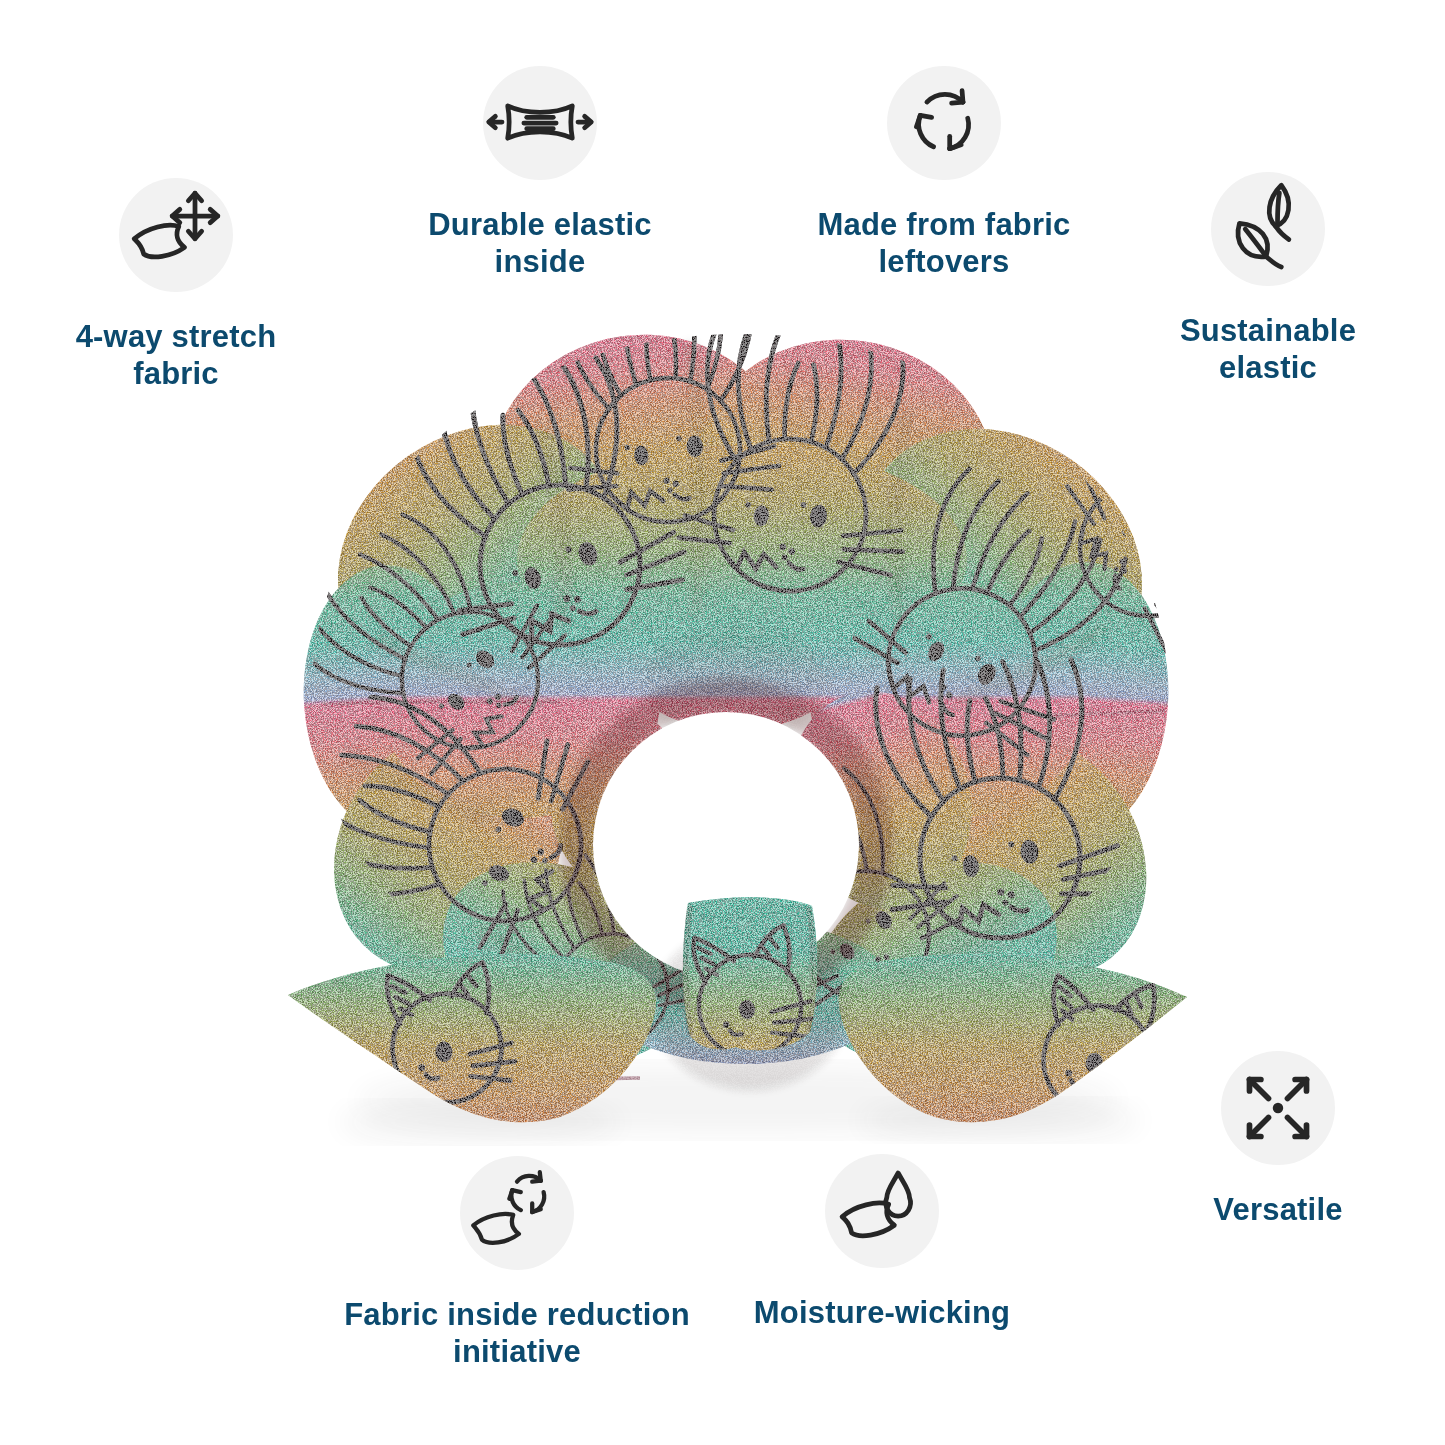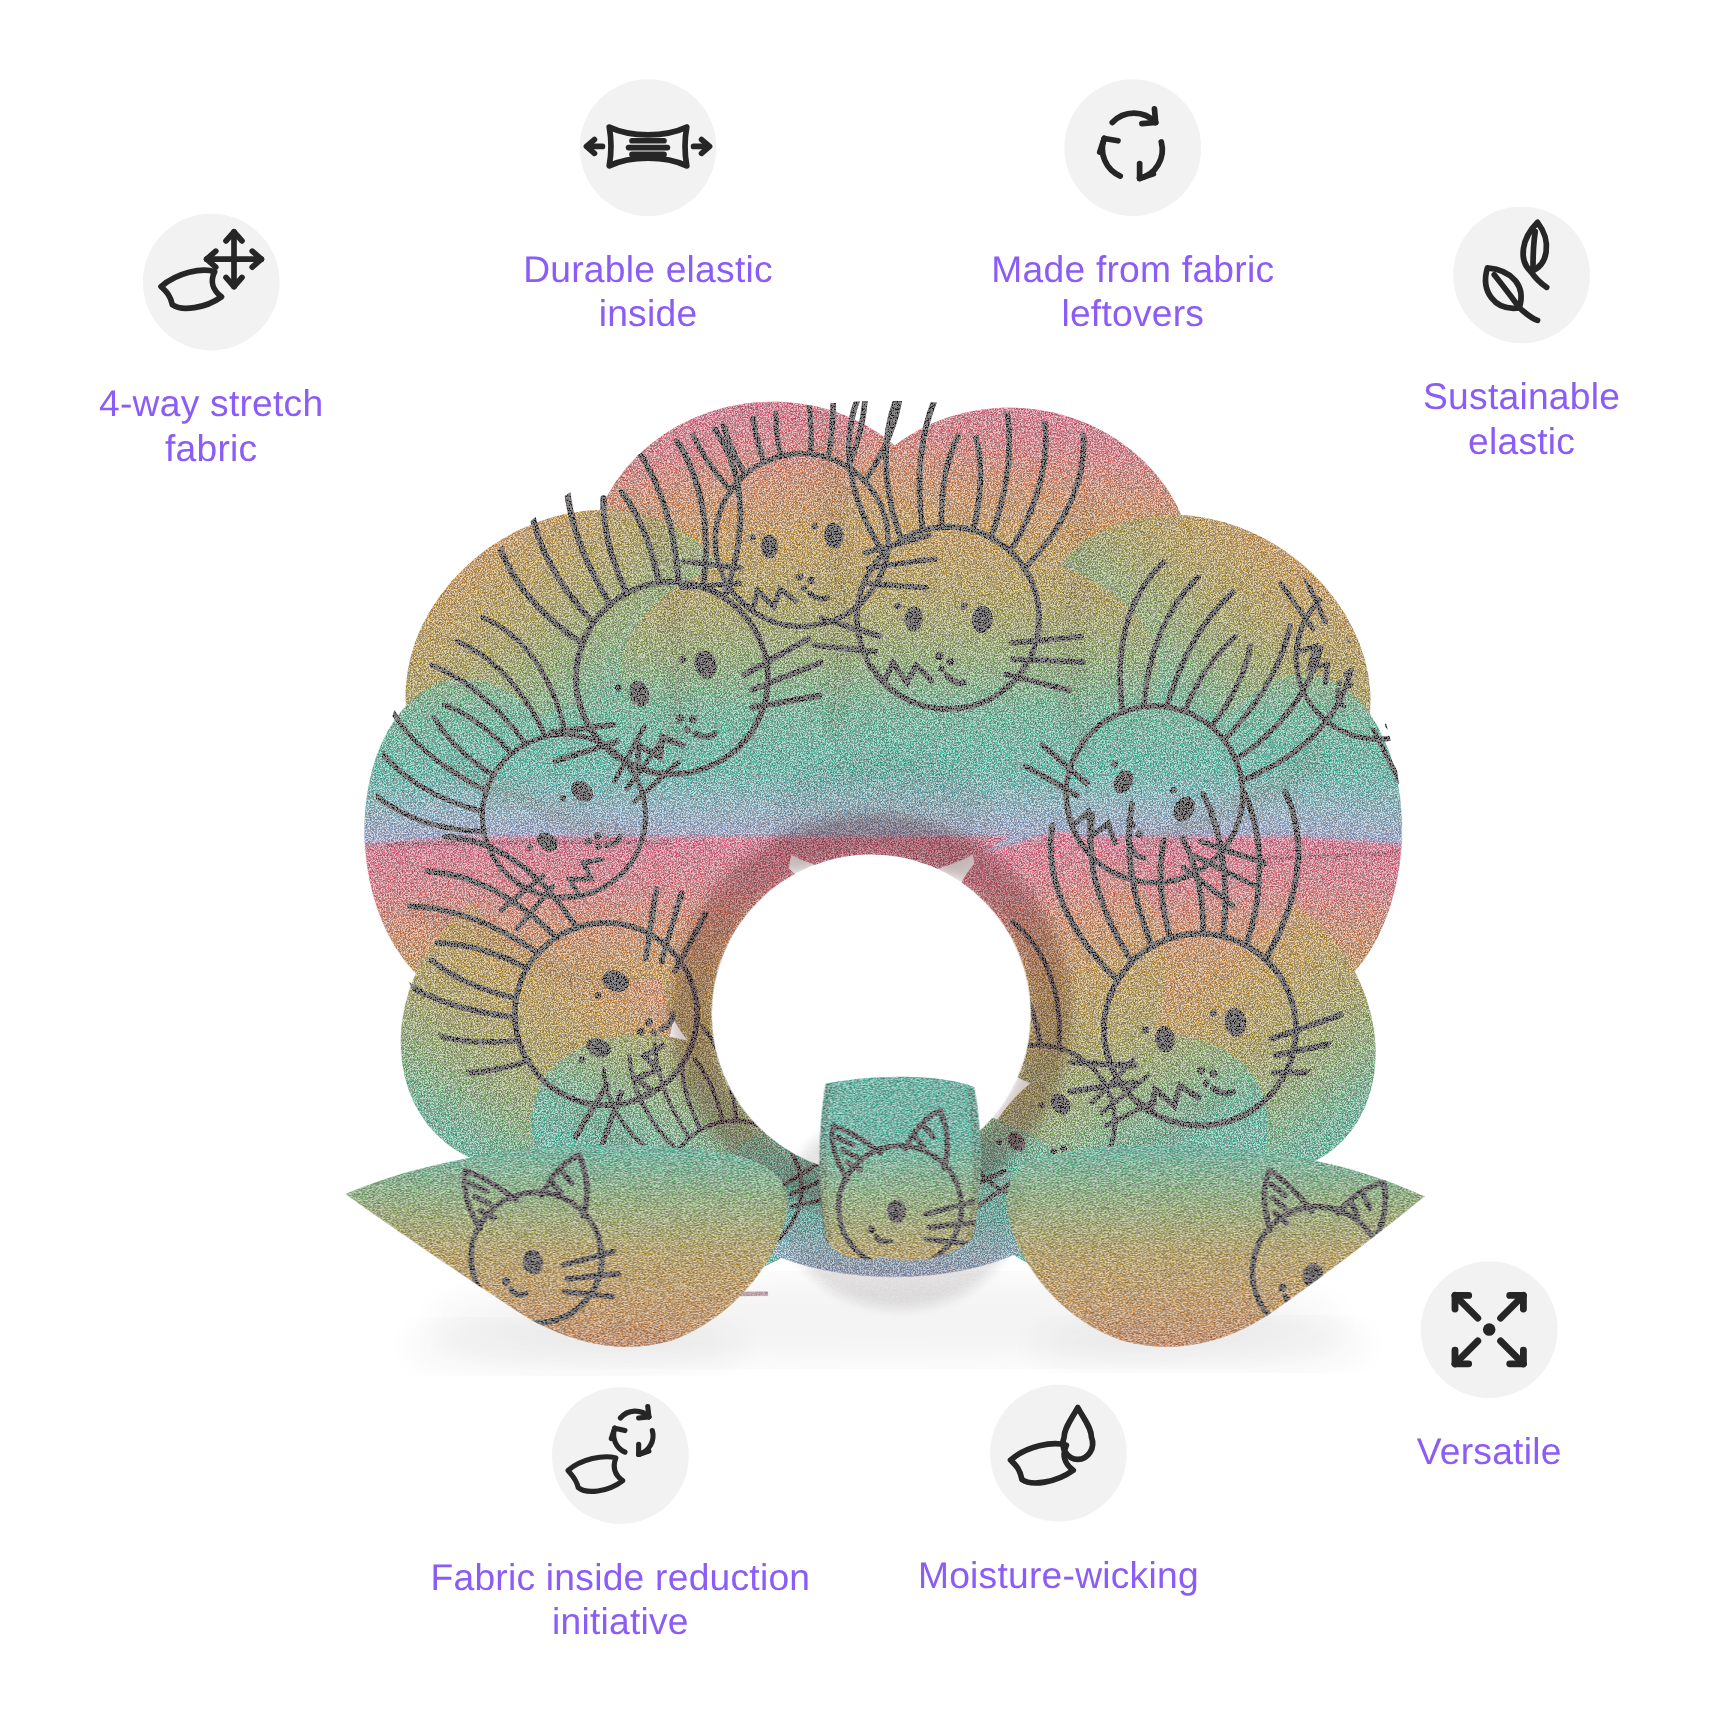--- a/index.html
+++ b/index.html
@@ -3,21 +3,21 @@
 <meta charset="utf-8">
 <style>
   html,body{margin:0;padding:0;background:#ffffff;}
   .stage{position:relative;width:1445px;height:1445px;background:#ffffff;overflow:hidden;
          font-family:"Liberation Sans", sans-serif;}
   .photo{position:absolute;left:0;top:0;width:1445px;height:1445px;z-index:0;}
   .callout{position:absolute;display:flex;flex-direction:column;align-items:center;z-index:2;}
   .icon-circle{width:114px;height:114px;border-radius:50%;background:#f2f2f2;
                display:flex;align-items:center;justify-content:center;flex:0 0 auto;}
   .icon-circle svg{width:114px;height:114px;display:block;}
-  .label{margin-top:26px;font-weight:400;font-size:31px;line-height:37px;color:#8b5cf6;
+  .label{margin-top:26px;font-weight:700;font-size:31px;line-height:37px;color:#0c4a6e;
          text-align:center;letter-spacing:0.2px;}
 </style>
 </head>
 <body>
 
 <div class="stage">
 
   <svg class="photo" viewBox="0 0 1445 1445" aria-hidden="true">
     <defs>
       <linearGradient id="rainbowG" gradientUnits="userSpaceOnUse" x1="0" y1="330" x2="0" y2="700" spreadMethod="repeat">
@@ -296,21 +296,21 @@
   <div class="callout" style="left:722px;top:1154px;width:320px">
     <div class="icon-circle">
       <svg viewBox="0 0 120 120" fill="none" stroke="#262626" stroke-width="5" stroke-linecap="round" stroke-linejoin="round">
         <path d="M 18,66 C 32,54 55,49 67,53 C 63,61 65,69 73,75 C 58,86 36,89 28,83 C 26,73 22,70 18,66 Z"></path>
         <path d="M 77,20 C 83,31 89,38 89,46 A 13,14 0 1 1 65,46 C 65,38 71,31 77,20 Z"></path>
       </svg>
     </div>
     <div class="label">Moisture-wicking</div>
   </div>
 
-  <div class="callout" style="left:1141px;top:1051px;width:200px">
+  <div class="callout" style="left:1178px;top:1051px;width:200px">
     <div class="icon-circle">
       <svg viewBox="0 0 120 120" fill="none" stroke="#262626" stroke-width="6" stroke-linecap="round" stroke-linejoin="round">
         <path d="M 50,50 L 30,30"></path>
           <path d="M 30,42 L 30,30 L 42,30"></path>
         <path d="M 70,50 L 90,30"></path>
           <path d="M 78,30 L 90,30 L 90,42"></path>
         <path d="M 50,70 L 30,90"></path>
           <path d="M 30,78 L 30,90 L 42,90"></path>
         <path d="M 70,70 L 90,90"></path>
           <path d="M 78,90 L 90,90 L 90,78"></path>

